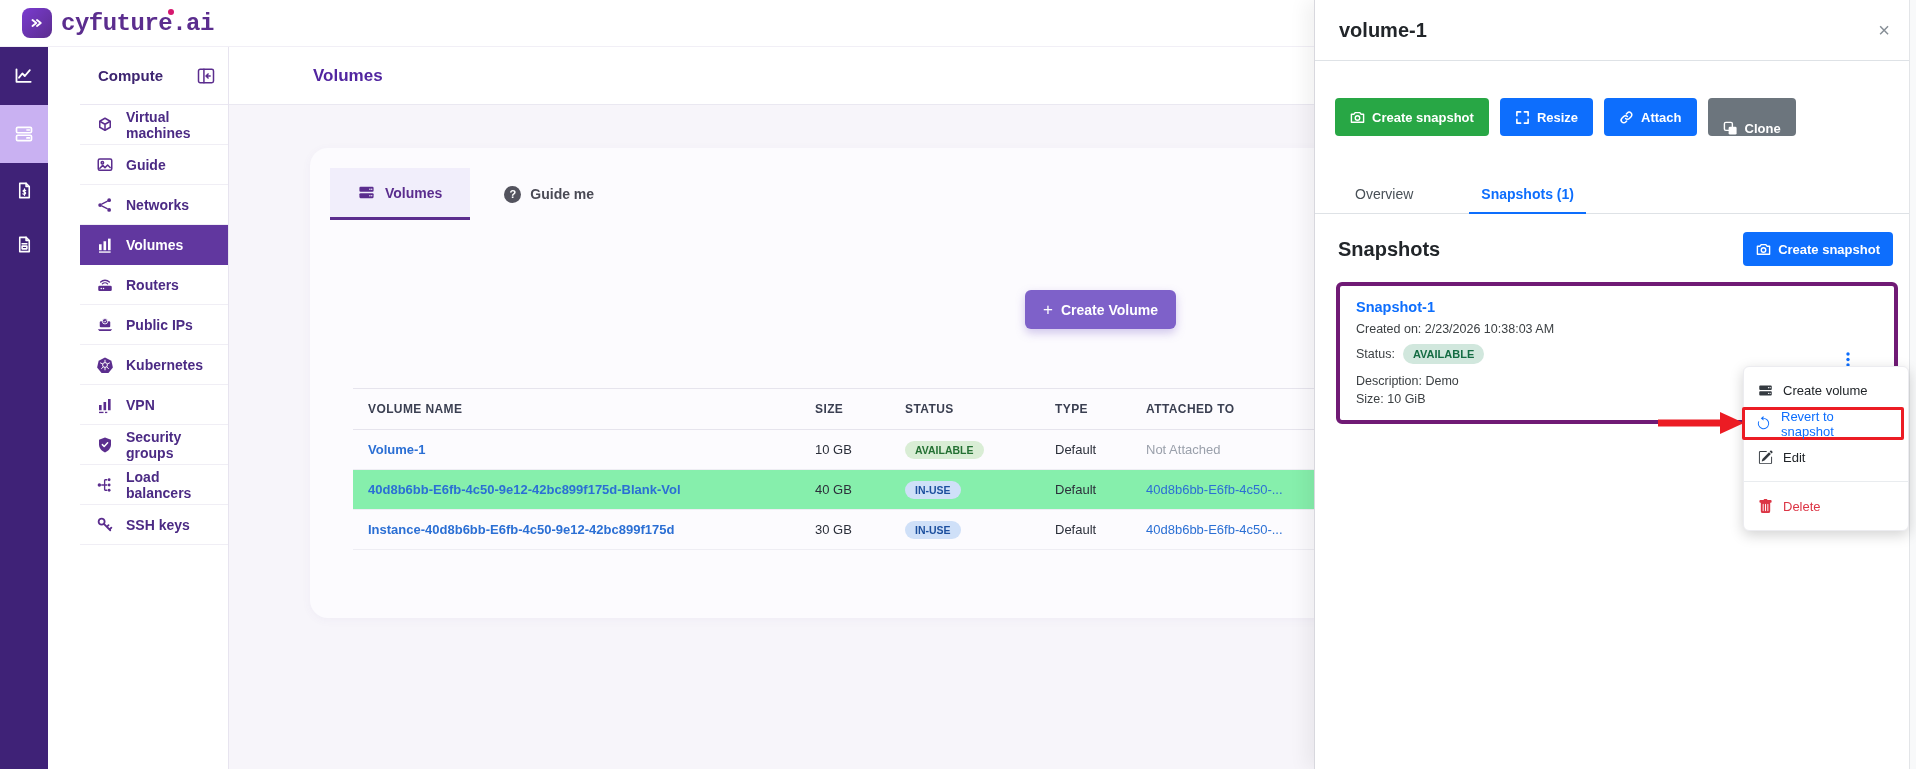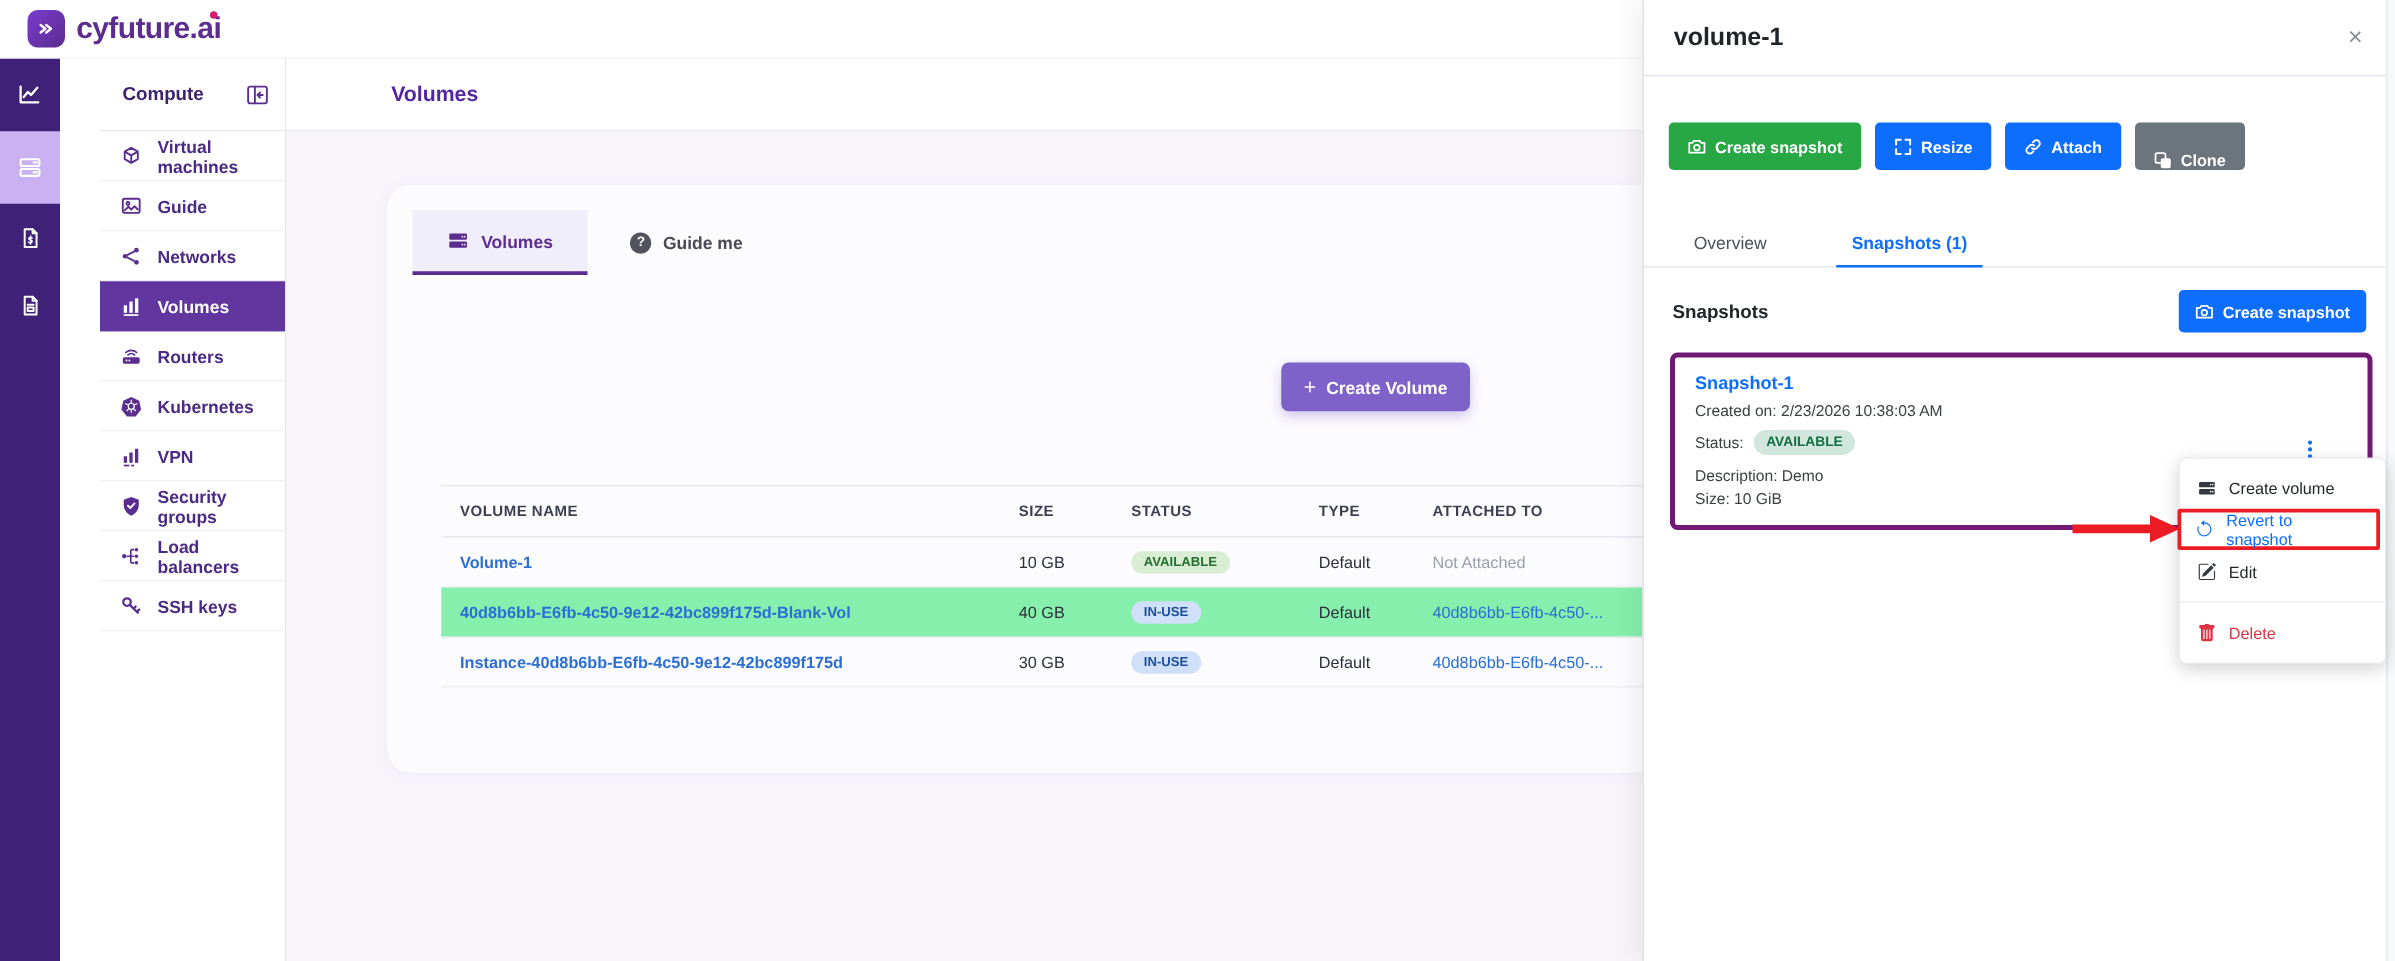--- a/index.html
+++ b/index.html
@@ -3,21 +3,21 @@
 <meta charset="utf-8">
 <style>
   * { margin:0; padding:0; box-sizing:border-box; }
   html,body { width:1916px; height:769px; overflow:hidden; background:#fff;
     font-family:"Liberation Sans", sans-serif; }
   body { position:relative; }
   svg { display:block; }
 
   
   .topbar { position:absolute; left:0; top:0; width:1314px; height:47px; background:#fff;
-    border-bottom:1px solid #f1eff6; display:flex; align-items:center; padding-left:22px; z-index:2; }
+    border-bottom:1px solid #f1eff6; display:flex; align-items:center; padding-left:22px; z-index:2;font-family:Liberation Mono, monospace; }
   .logo { display:flex; align-items:center; gap:9px; position:relative; cursor:pointer; }
   .logo-mark { width:30px; height:30px; border-radius:8px; background:linear-gradient(135deg,#7a3bd0,#5b2d8e);
     display:flex; align-items:center; justify-content:center; }
   .logo-text { font-size:24px; font-weight:700; color:#5b2d8e; letter-spacing:-0.5px; }
   .logo-dot { position:absolute; left:146px; top:1px; width:6px; height:6px; border-radius:50%; background:#d6186e; }
 
   
   .rail { position:absolute; left:0; top:47px; width:48px; bottom:0; background:#3f2277; z-index:2; }
   .rail-tile { height:58px; display:flex; align-items:center; justify-content:center; color:#fff; cursor:pointer; }
   .rail-tile.active { background:#c9b1f2; }
@@ -85,21 +85,21 @@
     display:flex; align-items:center; gap:7px; padding:0 15px; cursor:pointer; font-family:inherit; }
   .btn-success { background:#28a745; }
   .btn-primary { background:#0d6efd; }
   .btn-secondary { background:#6c757d;align-items:flex-end; }
   .bicon { width:15px; height:15px; color:#fff; }
   .p-tabs { margin-top:42px; padding-left:28px; border-bottom:1px solid #dee2e6; display:flex; gap:44px; }
   .p-tab { padding:8px 12px 10px; font-size:14px; color:#495057; cursor:pointer; }
   .p-tab.active { color:#0d6efd; font-weight:600; border-bottom:2px solid #0d6efd; margin-bottom:-1px; }
 
   .snap-header { margin:18px 23px 0 23px; display:flex; align-items:center; justify-content:space-between; }
-  .snap-heading { font-size:15px; font-weight:700; color:#212529; }
+  .snap-heading { font-size:20px; font-weight:700; color:#212529; }
   .btn-sm { height:34px; padding:0 13px; }
   .snap-card { margin:16px 18px 0 21px; border:4px solid #701a75; border-radius:6px;
     padding:13px 16px 14px; position:relative; }
   .snap-name { color:#0d6efd; font-size:14.5px; font-weight:700; cursor:pointer; }
   .snap-line { font-size:12.5px; color:#3c4043; margin-top:7px; }
   .status-line { display:flex; align-items:center; gap:8px; margin-top:8px; }
   .badge-avail-bs { background:#d1e7dd; color:#146c43; font-size:11px; font-weight:700;
     padding:4px 10px; border-radius:10px; }
   .kebab { position:absolute; right:40px; top:62px; padding:4px; cursor:pointer; }
 
@@ -229,20 +229,31 @@
       <svg viewBox="0 0 24 24" fill="currentColor">
         <rect x="3" y="13" width="18" height="7" rx="1.8"></rect>
         <path d="M8.5 10.5a5 5 0 0 1 7 0M6.2 8a8.5 8.5 0 0 1 11.6 0" fill="none" stroke="currentColor" stroke-width="1.8" stroke-linecap="round"></path>
         <circle cx="7" cy="16.5" r="1" fill="#fff"></circle>
           <circle cx="10" cy="16.5" r="1" fill="#fff"></circle>
       </svg>
     </span>
     <span>Routers</span>
   </div>
 
+  <div class="nav-item">
+    <span class="nicon">
+      <svg viewBox="0 0 24 24" fill="currentColor">
+        <rect x="5" y="7" width="14" height="8" rx="1.5"></rect>
+          <path d="M2.5 17.5h19l-2 2.5H4.5z"></path>
+        <circle cx="12" cy="7" r="3.6" fill="currentColor" stroke="#fff" stroke-width="1.2"></circle>
+        <path d="M10.4 7l1.2 1.2 2-2.2" fill="none" stroke="#fff" stroke-width="1.3"></path>
+      </svg>
+    </span>
+    <span>Public IPs</span>
+  </div>
 
   <div class="nav-item">
     <span class="nicon">
       <svg viewBox="0 0 24 24" fill="currentColor">
         <path d="M12 2l8.5 4.2 2 9.2-5.9 7.4H7.4L1.5 15.4l2-9.2z"></path>
         <g stroke="#fff" stroke-width="1.3" fill="none">
             <circle cx="12" cy="12" r="3.2"></circle>
             <path d="M12 5v3.8M12 15.2V19M5.5 9l3.6 1.7M18.5 9l-3.6 1.7M7 17l2.8-2.5M17 17l-2.8-2.5"></path>
           </g>
       </svg>

